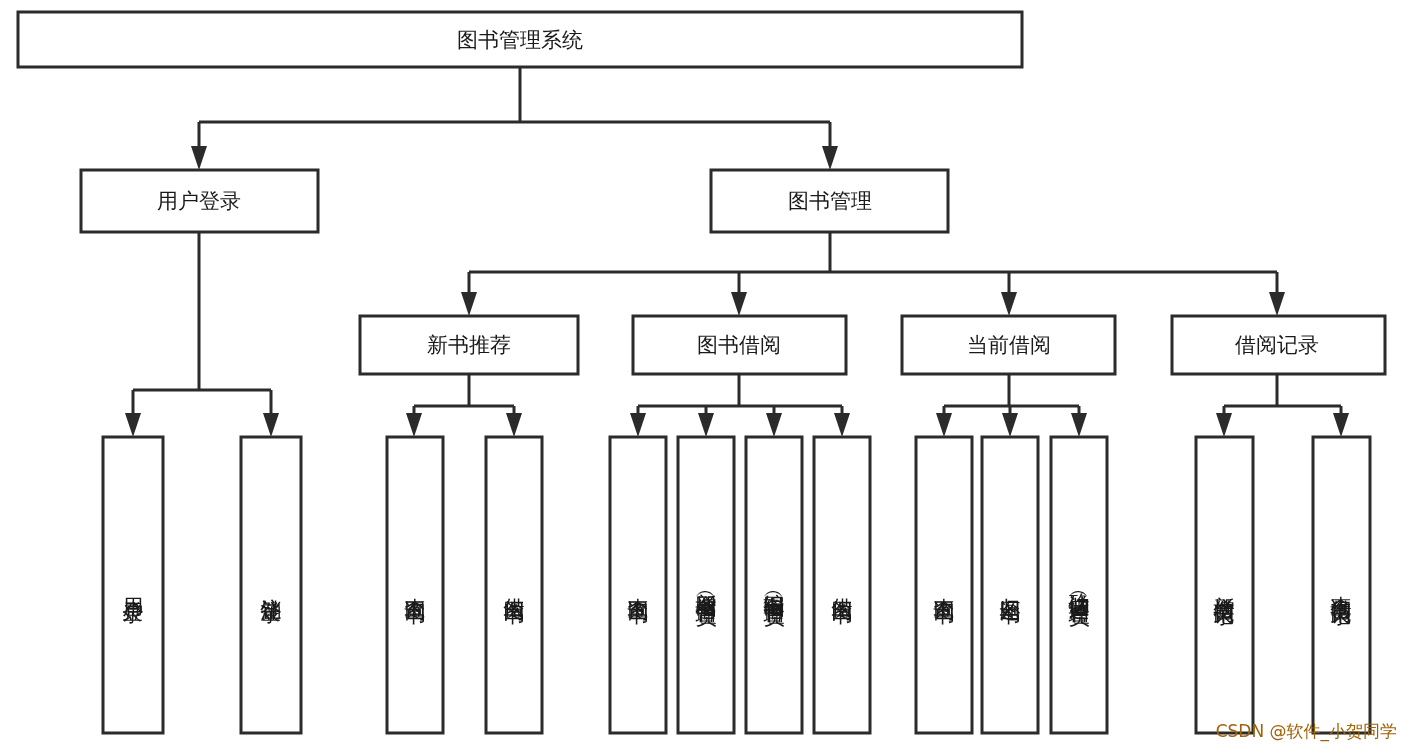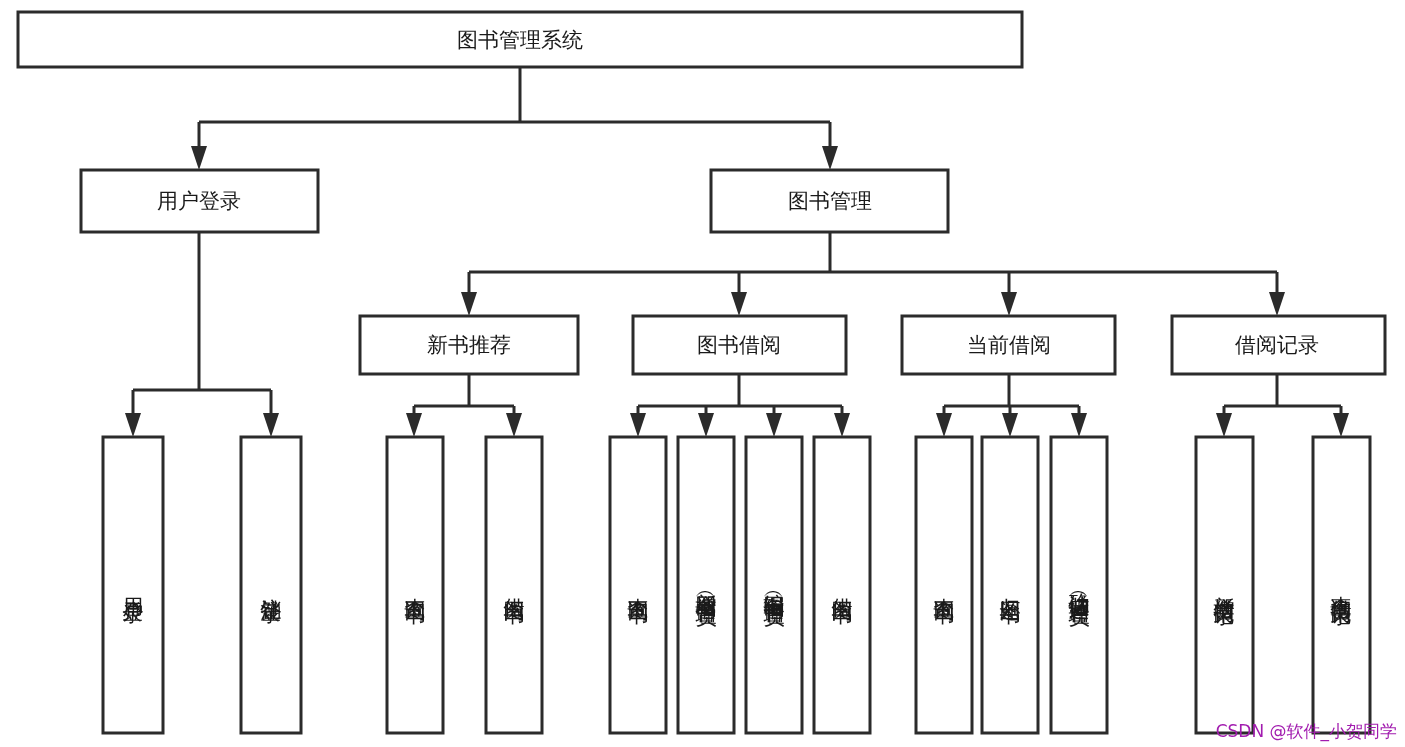--- a/index.html
+++ b/index.html
@@ -17,21 +17,21 @@
     fill:#1a1a1a;font-family:"DejaVu Sans","Liberation Sans",sans-serif;
     font-size:21px;text-anchor:middle;
     writing-mode:vertical-rl;text-orientation:upright;
     letter-spacing:2px;
   }
   .link{stroke:#2b2b2b;stroke-width:3;fill:none;}
   .arrow-head{fill:#2b2b2b;stroke:none;}
   .watermark{
     position:absolute;right:8px;bottom:4px;
     font-family:"DejaVu Sans","Liberation Sans",sans-serif;
-    font-size:17px;color:#a21caf;white-space:nowrap;
+    font-size:17px;color:#a16207;white-space:nowrap;
     user-select:none;pointer-events:none;
   }
 </style>
 </head>
 <body>
 
 <svg id="diagram" viewBox="0 0 1405 747" xmlns="http://www.w3.org/2000/svg">
 
   <g>
     <path class="link" d="M520,67 L520,122"></path>

